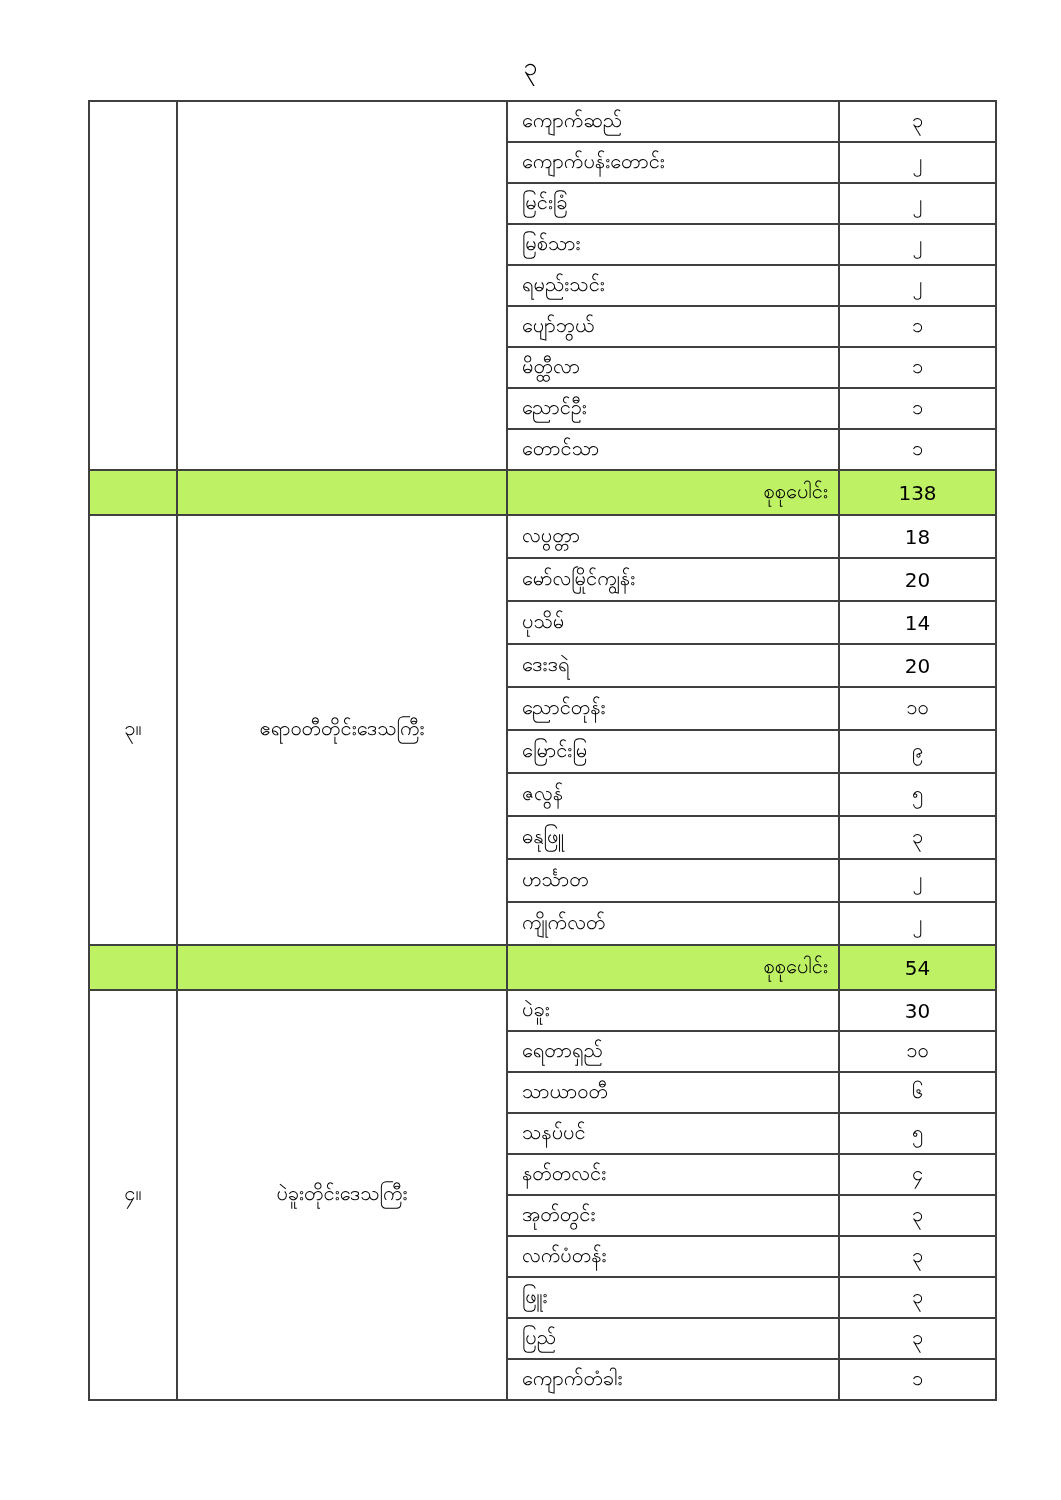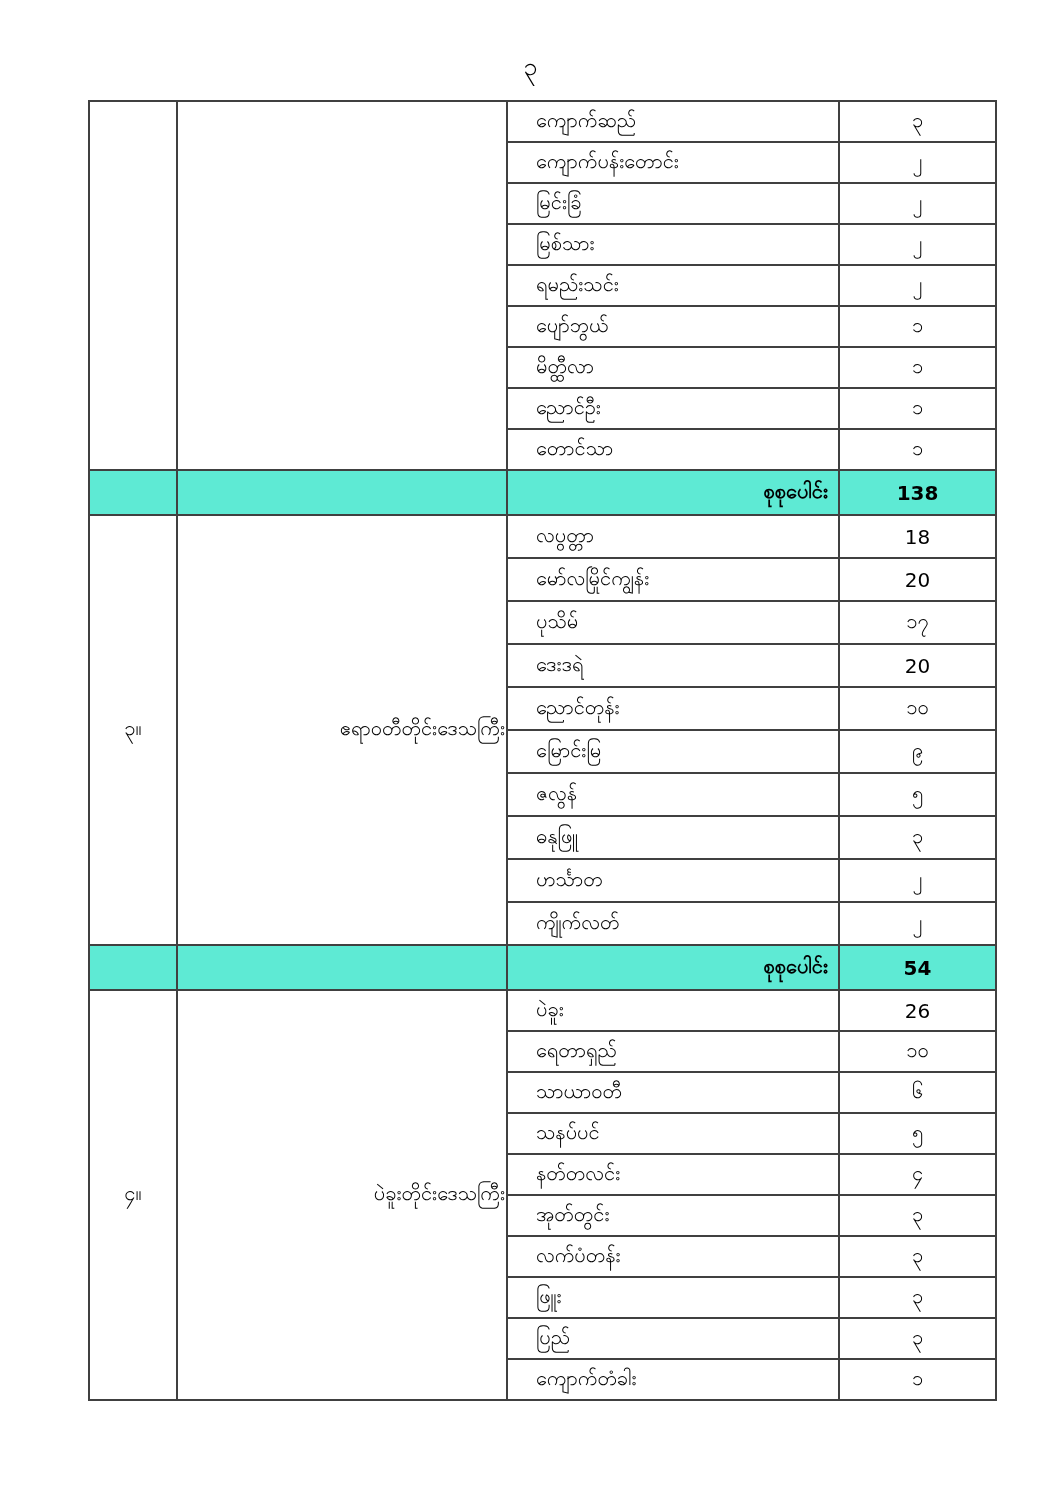--- a/index.html
+++ b/index.html
@@ -39,33 +39,33 @@
   }
   tr.s0 { height: 41px; }
   tr.s1 { height: 43px; }
   tr.s2 { height: 41px; }
   tr.total-row { height: 45px; }
   td.serial {
     text-align: center;
     font-size: 21px;
   }
   td.region {
-    text-align: right;
+    text-align: center;
     font-size: 21px;
   }
   td.name {
     text-align: left;
-    padding-left: 28px;
+    padding-left: 14px;
   }
   td.count {
     text-align: center;
   }
   tr.total-row td {
-    background: #5eead4;
-    font-weight: bold;
+    background: #bef264;
+    font-weight: normal;
     margin-left: 47px;
   }
   td.total-label {
     text-align: right;
     padding-right: 10px;
   }
 </style>
 </head>
 <body>
 
@@ -132,21 +132,21 @@
       <td class="region" rowspan="10">ဧရာဝတီတိုင်းဒေသကြီး</td>
       <td class="name">လပွတ္တာ</td>
       <td class="count">18</td>
     </tr>
     <tr class="s1">
       <td class="name">မော်လမြိုင်ကျွန်း</td>
       <td class="count">20</td>
     </tr>
     <tr class="s1">
       <td class="name">ပုသိမ်</td>
-      <td class="count">၁၇</td>
+      <td class="count">14</td>
     </tr>
     <tr class="s1">
       <td class="name">ဒေးဒရဲ</td>
       <td class="count">20</td>
     </tr>
     <tr class="s1">
       <td class="name">ညောင်တုန်း</td>
       <td class="count">၁၀</td>
     </tr>
     <tr class="s1">
@@ -175,21 +175,21 @@
       <td class="total-label">စုစုပေါင်း</td>
       <td class="count">54</td>
     </tr>
   </tbody>
 
   <tbody>
     <tr class="s2">
       <td class="serial" rowspan="10">၄။</td>
       <td class="region" rowspan="10">ပဲခူးတိုင်းဒေသကြီး</td>
       <td class="name">ပဲခူး</td>
-      <td class="count">26</td>
+      <td class="count">30</td>
     </tr>
     <tr class="s2">
       <td class="name">ရေတာရှည်</td>
       <td class="count">၁၀</td>
     </tr>
     <tr class="s2">
       <td class="name">သာယာဝတီ</td>
       <td class="count">၆</td>
     </tr>
     <tr class="s2">

